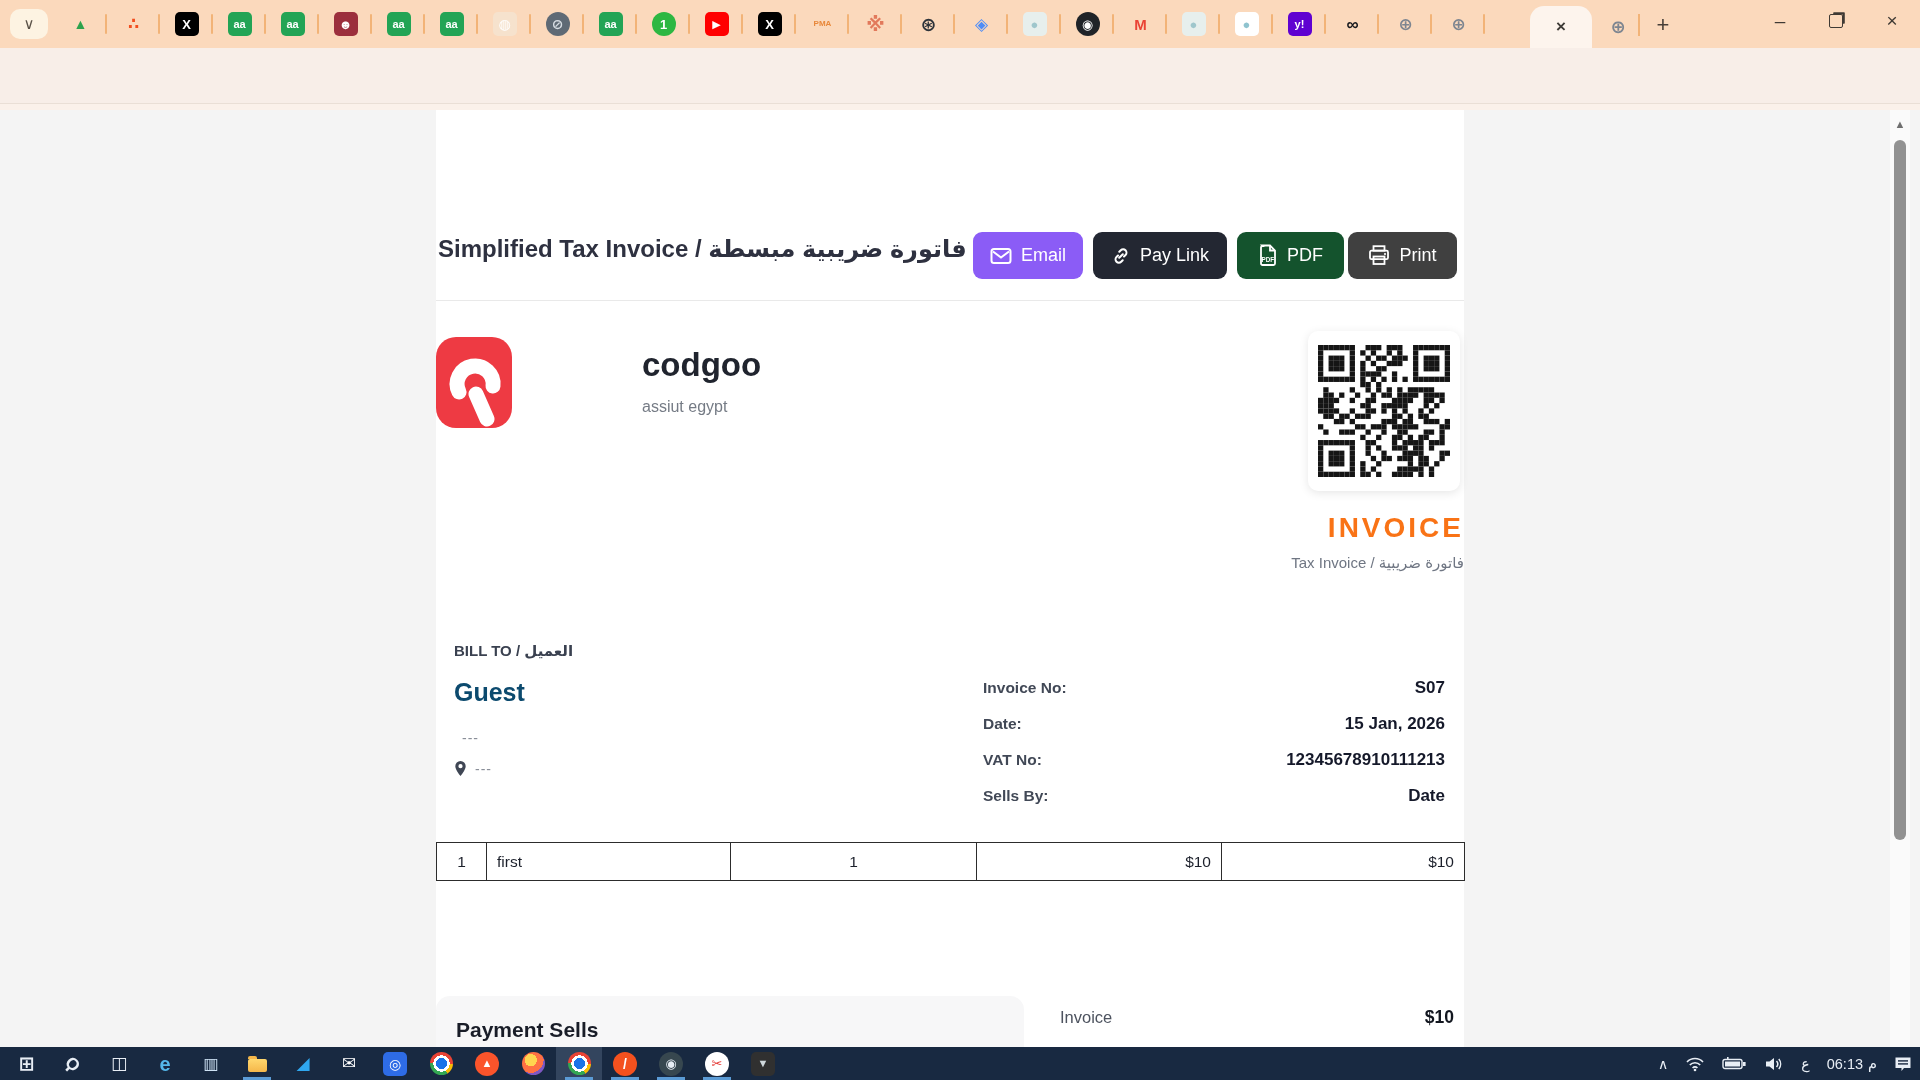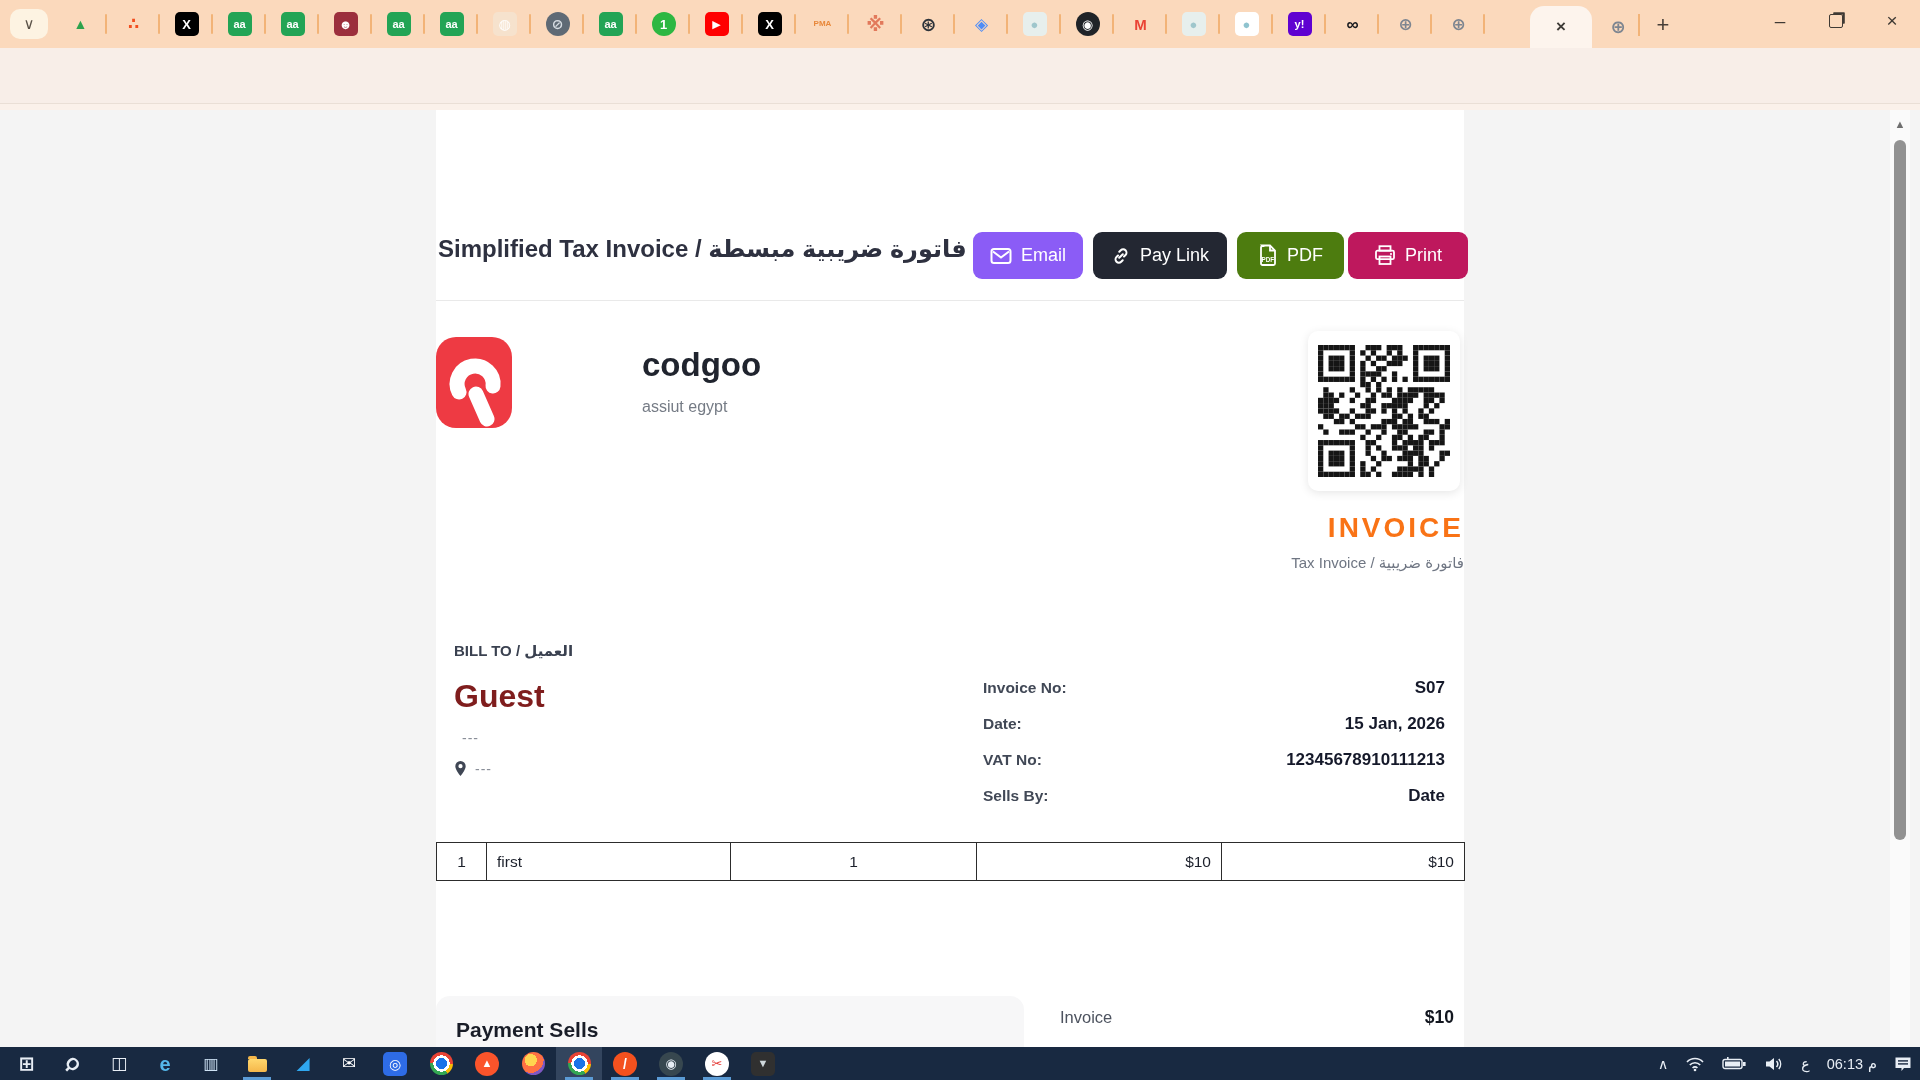--- a/index.html
+++ b/index.html
@@ -44,35 +44,35 @@
   
   .page{left:0;top:110px;width:1920px;height:937px;background:#f4f4f4;overflow:hidden;}
   .card{left:436px;top:0;width:1028px;height:937px;background:#fff;}
   .pg{position:absolute;}
   .page-title{left:438px;top:125px;font-size:24px;font-weight:600;color:#2e3140;}
   .hdr-divider{left:436px;top:190px;width:1028px;height:1px;background:#e9e9e9;}
   .btn{height:47px;border-radius:9px;display:flex;align-items:center;justify-content:center;gap:9px;
     color:#fff;font-size:18px;font-weight:500;cursor:pointer;box-sizing:border-box;top:122px;}
   .btn-email{left:973px;width:110px;background:#8b5cf6;}
   .btn-pay{left:1093px;width:134px;background:#232732;}
-  .btn-pdf{left:1237px;width:107px;background:#4d7c0f;}
-  .btn-print{left:1348px;width:120px;background:#be185d;}
+  .btn-pdf{left:1237px;width:107px;background:#14532d;}
+  .btn-print{left:1348px;width:109px;background:#404040;}
 
   .logo{left:436px;top:227px;width:76px;height:91px;}
   .company-name{left:642px;top:236px;font-size:33px;font-weight:700;color:#20242e;}
   .company-addr{left:642px;top:288px;font-size:16px;color:#757b85;}
 
   .qr-card{left:1308px;top:221px;width:152px;height:160px;background:#fff;border-radius:10px;
     box-shadow:0 2px 10px rgba(0,0,0,.10);display:flex;align-items:center;justify-content:center;}
   .invoice-label{left:964px;top:402px;width:500px;text-align:right;font-size:28px;font-weight:700;
     letter-spacing:3px;color:#f97316;}
   .invoice-sub{left:964px;top:444px;width:500px;text-align:right;font-size:15px;color:#6f7683;}
 
   .billto-h{left:454px;top:532px;font-size:15px;font-weight:700;color:#3a4150;}
-  .billto-name{left:454px;top:568px;font-size:32px;font-weight:700;color:#7f1d1d;}
+  .billto-name{left:454px;top:568px;font-size:25px;font-weight:700;color:#0c4a6e;}
   .billto-dash{left:462px;top:620px;font-size:14px;color:#8a8f99;letter-spacing:1px;}
   .billto-loc{left:454px;top:650px;display:flex;align-items:center;gap:8px;font-size:14px;color:#8a8f99;letter-spacing:1px;}
 
   .details{left:983px;top:528px;width:462px;margin-top:32px;}
   .drow{display:flex;justify-content:space-between;height:36px;align-items:center;}
   .dlabel{font-size:15.5px;font-weight:600;color:#414856;}
   .dvalue{font-size:17px;font-weight:700;color:#15192a;}
 
   table.items{left:436px;top:732px;width:1028px;border-collapse:collapse;position:absolute;
     font-size:15.5px;color:#1c202b;table-layout:fixed;}

